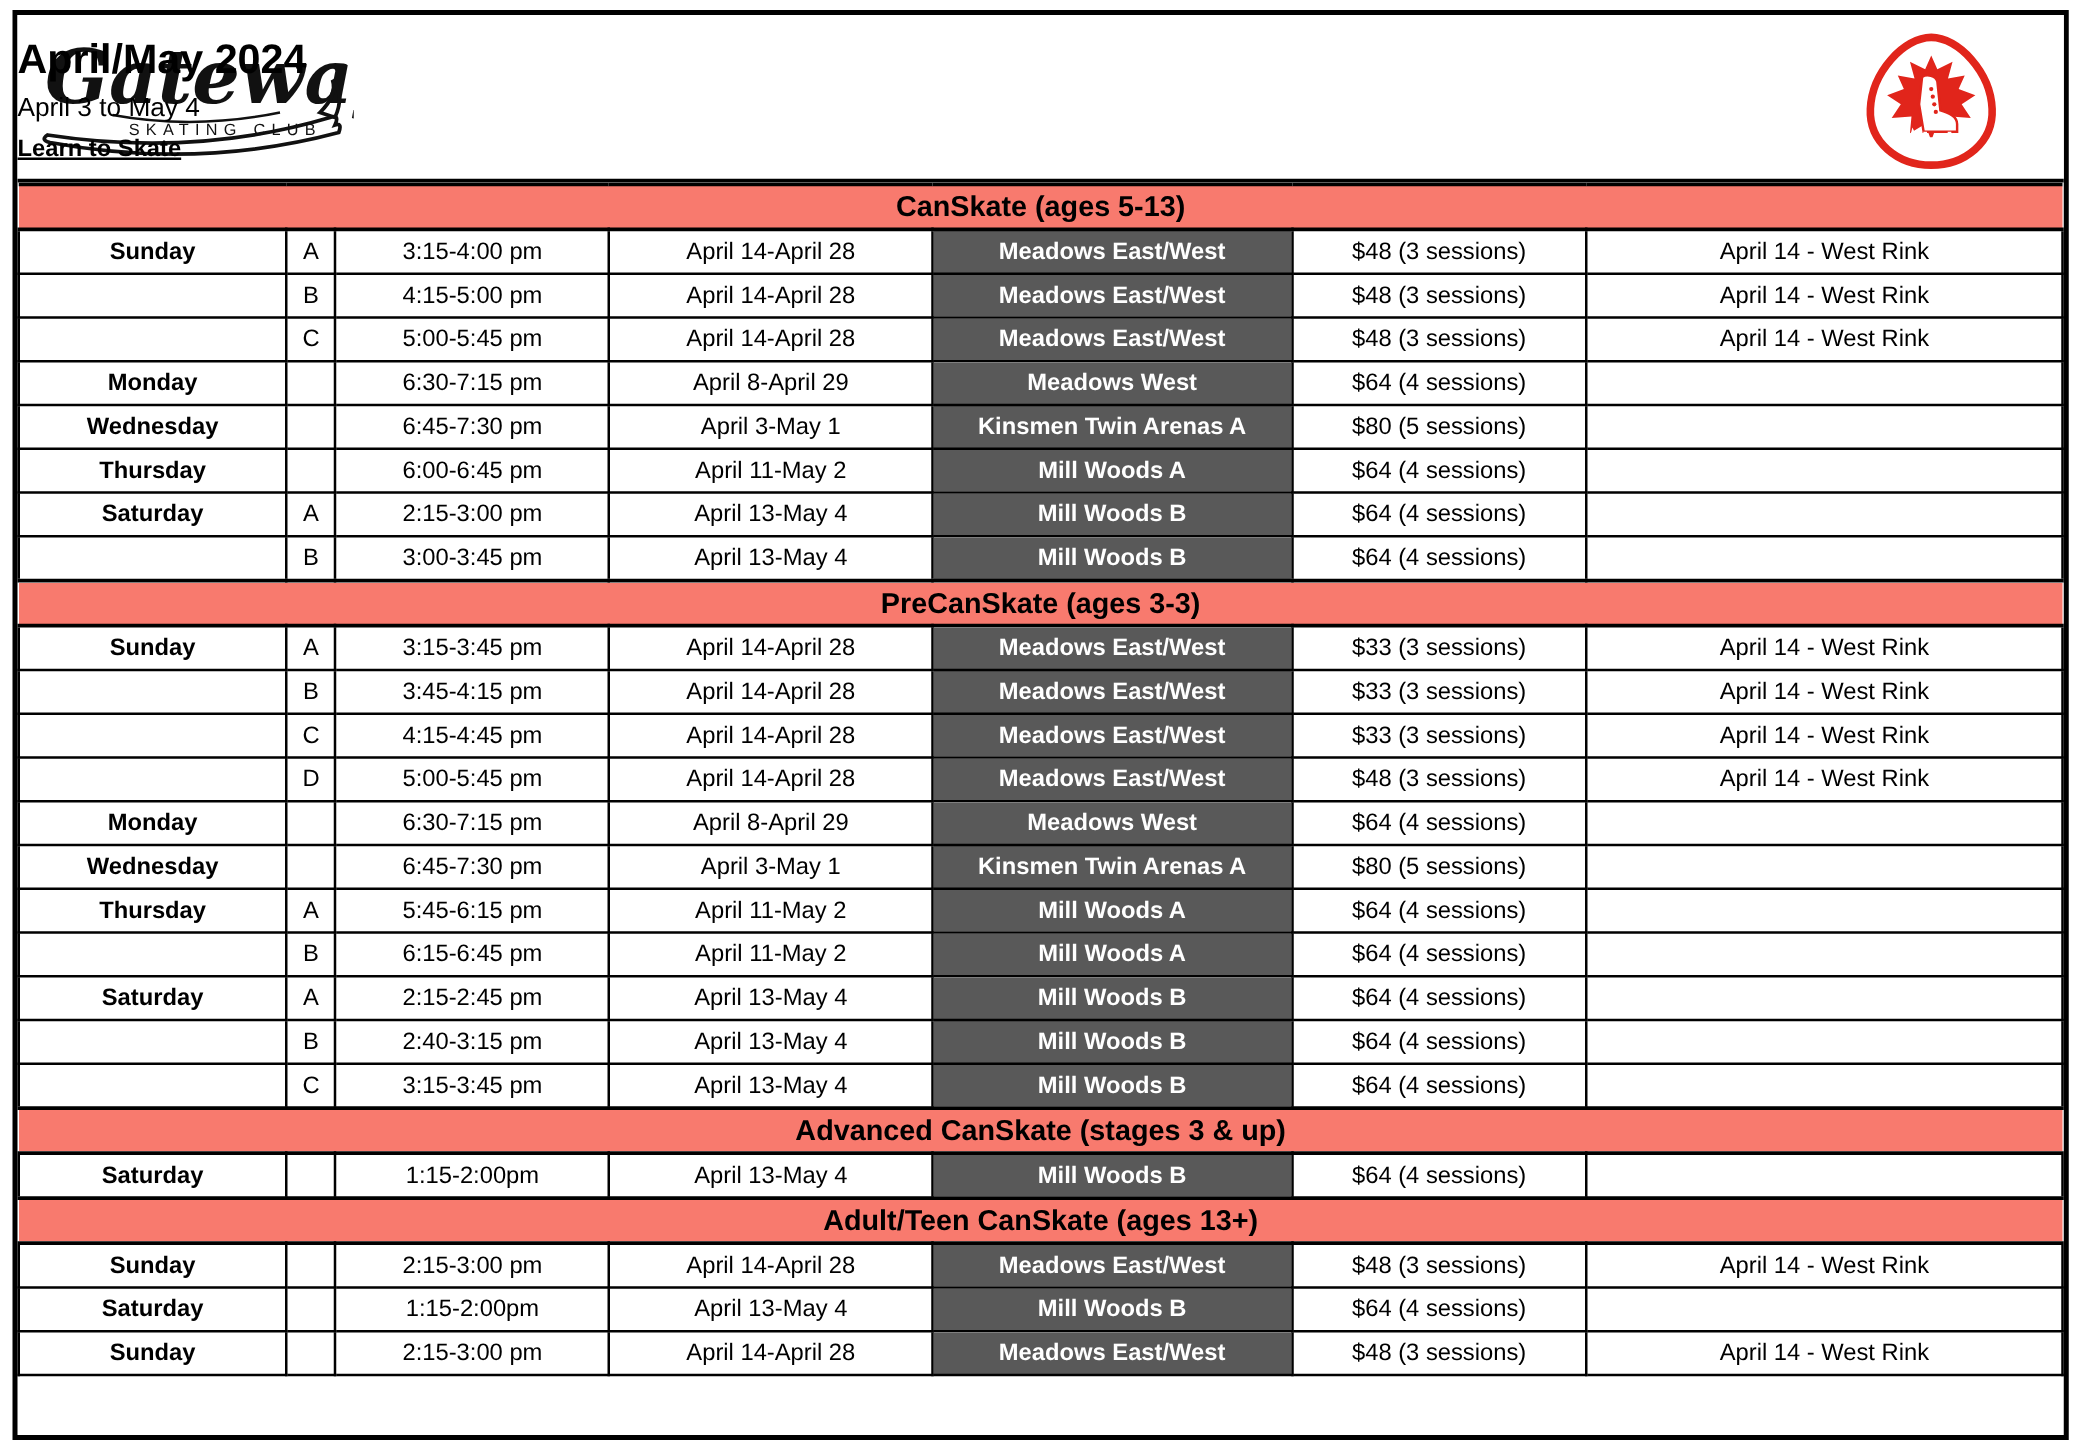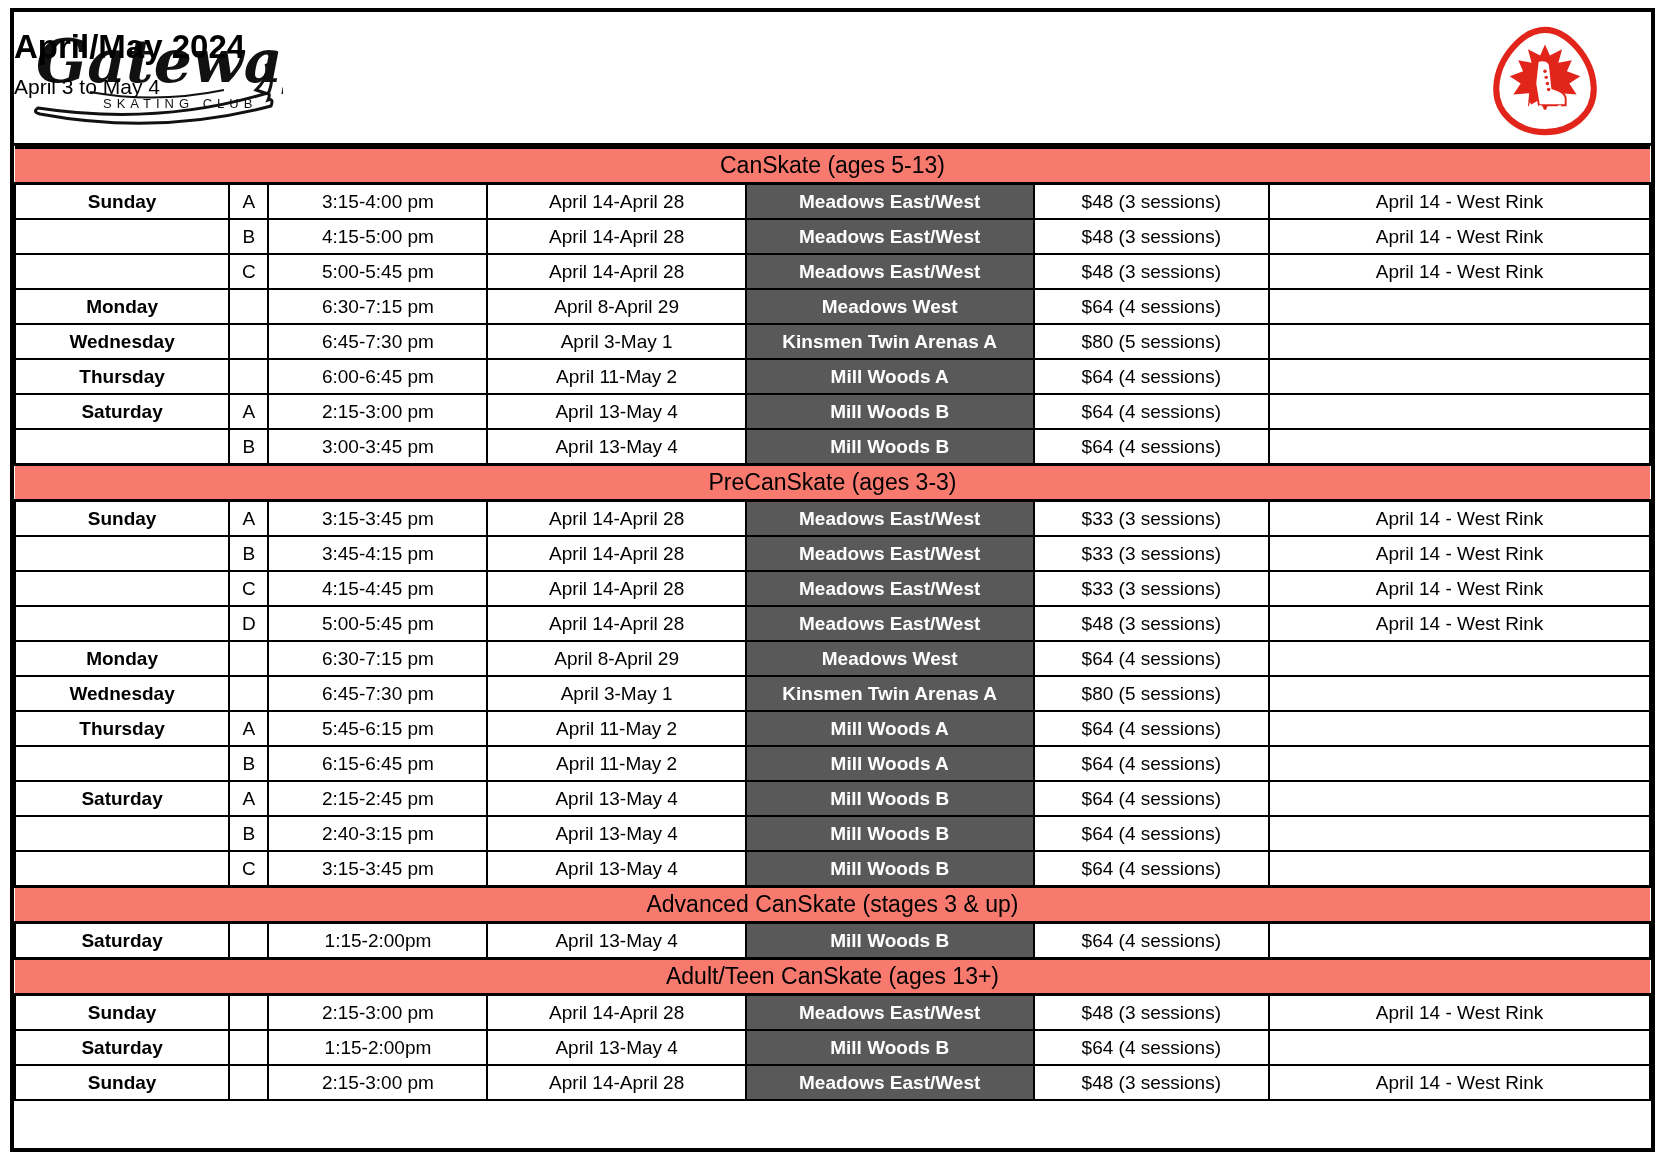--- a/index.html
+++ b/index.html
@@ -10,21 +10,21 @@
   .top-header{position:relative;height:131px;border-bottom:3px solid #000;background:#fff;}
   .club-logo{position:absolute;left:14px;top:8px;}
   .titles{position:absolute;left:0;right:0;top:0;text-align:left;}
   .main-title{font-size:33px;font-weight:bold;margin-top:16px;letter-spacing:0px;}
   .sub-title{font-size:21px;margin-top:9px;}
   .program-title{font-size:19px;font-weight:bold;text-decoration:underline;text-decoration-thickness:2px;margin-top:10px;display:inline-block;}
   .sc-logo{position:absolute;right:44px;top:13px;}
   
   table{width:100%;border-collapse:collapse;table-layout:fixed;}
   td{border:2px solid #000;height:33px;font-size:19px;text-align:center;vertical-align:middle;padding:0 2px;overflow:hidden;white-space:nowrap;background:#fff;}
-  td.section-header{background:var(--section-bg);font-size:23px;font-weight:normal;height:33px;border-top:3px solid #000;border-bottom:3px solid #000;border-left:none;border-right:none;}
+  td.section-header{background:var(--section-bg);font-size:23px;font-weight:bold;height:33px;border-top:3px solid #000;border-bottom:3px solid #000;border-left:none;border-right:none;}
   td.c-day{font-weight:bold;}
   td.c-location{background:var(--loc-bg);color:var(--loc-fg);font-weight:bold;}
   td.c-group{font-weight:normal;}
 </style>
 </head>
 <body>
 
 <div class="sheet">
   <div class="frame">
 
@@ -36,20 +36,21 @@
           <path d="M62,72 Q128,84 196,70" fill="none" stroke="#111" stroke-width="2"></path>
           <path d="M10,88 Q128,106 236,74 q8,-3 4,6 q6,-2 3,6 Q130,116 12,94 q-8,-2 -2,-6 Z" fill="none" stroke="#111" stroke-width="3"></path>
           <text x="75" y="88" font-family="Liberation Sans, sans-serif" font-size="13" letter-spacing="5" fill="#111">SKATING CLUB</text>
           <path d="M228,70 q14,-14 10,-26 q10,12 2,30 Z" fill="none" stroke="#111" stroke-width="3"></path>
         </svg>
       </div>
 
       <div class="titles">
         <div class="main-title">April/May 2024</div>
         <div class="sub-title">April 3 to May 4</div>
+        <div><span class="program-title">Learn to Skate</span></div>
       </div>
 
       <div class="sc-logo">
         <svg width="124" height="112" viewBox="0 0 100 92">
           <path d="M50,4 C68,4 89,27 90,51 C91,73 72,88 50,88 C28,88 9,73 10,51 C11,27 32,4 50,4 Z" fill="none" stroke="#E1251B" stroke-width="5"></path>
           <path d="M50,16 L54,25 L64,20 L61,31 L72,29 L68,38 L79,42 L70,48 L76,57 L63,56 L64,67 L54,61 L50,72 L46,61 L36,67 L37,56 L24,57 L30,48 L21,42 L32,38 L28,29 L39,31 L36,20 L46,25 Z" fill="#E1251B"></path>
           <path d="M44,30 C47,28 53,29 54,33 L56,52 C62,54 67,56 67,61 L67,66 L45,66 L42,48 Z" fill="#fff" stroke="#E1251B" stroke-width="1.6"></path>
           <circle cx="50" cy="38" r="1.4" fill="#E1251B"></circle>
           <circle cx="51" cy="43" r="1.4" fill="#E1251B"></circle>
           <circle cx="52" cy="48" r="1.4" fill="#E1251B"></circle>

